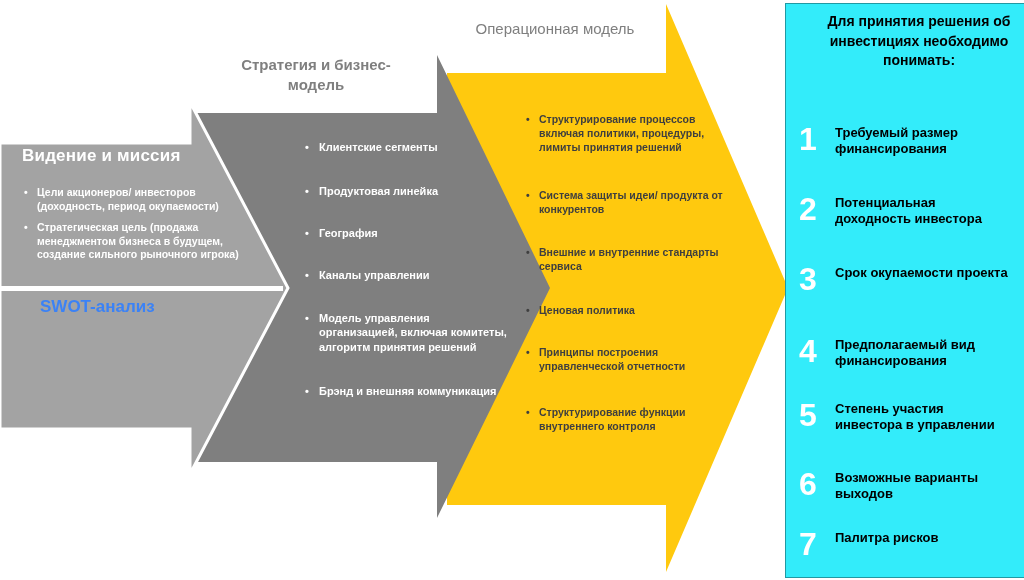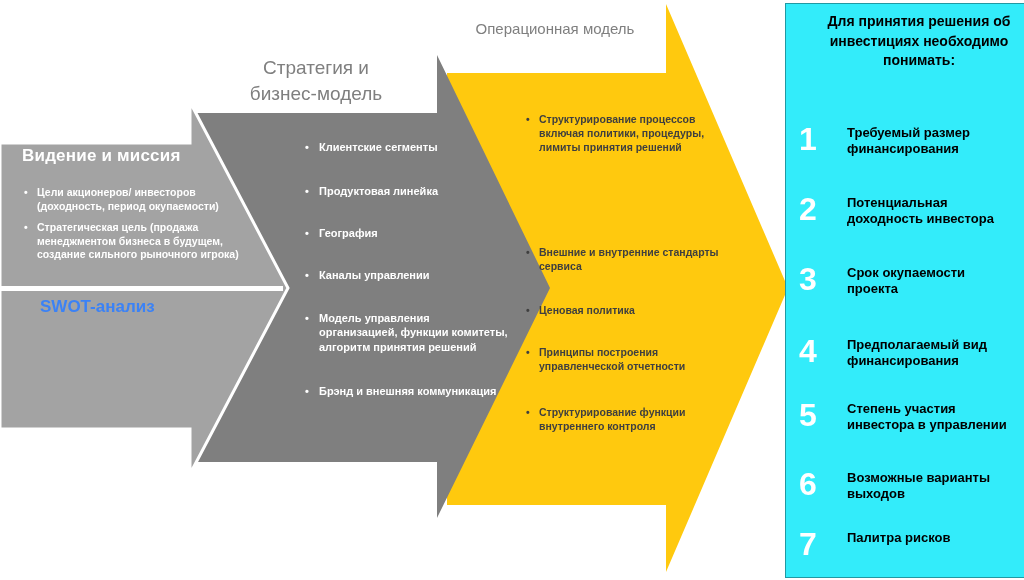--- a/index.html
+++ b/index.html
@@ -15,42 +15,42 @@
                   color:#ffffff; letter-spacing:.2px; }
   .vision-bullets { left:22px; top:186px; width:238px; }
   .swot-title { left:40px; top:297px; width:200px; font-size:17px; font-weight:700; color:#3b82f6; }
   .swot-bullets { left:22px; top:333px; width:212px; }
   .light-list li { position:relative; list-style:none; padding-left:15px; margin-bottom:7px;
                    font-size:10.5px; font-weight:700; color:#ffffff; line-height:1.32; }
   .light-list li::before { content:"•"; position:absolute; left:2px; top:0; }
 
   
   .strategy-title { left:231px; top:55px; width:170px; text-align:center;
-                    font-size:19px; font-weight:400; color:#7f7f7f; line-height:1.35; }
+                    font-size:15px; font-weight:700; color:#7f7f7f; line-height:1.35; }
   .strategy-bullets { left:303px; top:0; width:205px; height:580px; }
   .strategy-bullets li { position:absolute; list-style:none; padding-left:16px;
                          font-size:11px; font-weight:700; color:#ffffff; line-height:1.3; width:100%; }
   .strategy-bullets li::before { content:"•"; position:absolute; left:2px; top:0; }
 
   
   .op-title { left:455px; top:20px; width:200px; text-align:center;
               font-size:15px; font-weight:400; color:#7f7f7f; }
   .op-bullets { left:524px; top:0; width:206px; height:580px; }
   .op-bullets li { position:absolute; list-style:none; padding-left:15px;
                    font-size:10.5px; font-weight:700; color:#3f3f3f; line-height:1.35; width:100%; }
   .op-bullets li::before { content:"•"; position:absolute; left:2px; top:0; }
 
   
   .panel { left:785px; top:3px; width:268px; height:575px;
            border:1px solid rgba(0,0,0,.35); }
   .panel-title { position:absolute; left:0; top:8px; width:100%; padding:0 14px;
                  text-align:center; font-size:14px; font-weight:700; color:#000000; line-height:1.4; }
   .panel-item { position:absolute; left:13px; width:212px; display:flex; }
   .panel-num { width:36px; flex:0 0 36px; font-size:32px; font-weight:700; color:#ffffff; line-height:1; }
-  .panel-label { padding-top:2px; margin-left:12px; font-size:13px; font-weight:700;
+  .panel-label { padding-top:2px; margin-left:0; font-size:13px; font-weight:700;
                  color:#000000; line-height:1.25; }
 </style>
 </head>
 <body>
 
 <div id="stage">
 
   <svg id="arrows" width="1024" height="580" viewBox="0 0 1024 580">
     <polygon points="447,73 666,73 666,4 788,288 666,572 666,505 447,505" fill="#FFC90E"></polygon>
     <polygon points="193,113 437,113 437,55 550,288 437,518 437,462 193,462" fill="#7F7F7F"></polygon>
@@ -65,27 +65,28 @@
   </ul>
 
   <div class="abs swot-title">SWOT-анализ</div>
 
   <div class="abs strategy-title">Стратегия и бизнес-модель</div>
   <ul class="abs strategy-bullets">
     <li style="top:140px">Клиентские сегменты</li>
     <li style="top:184px">Продуктовая линейка</li>
     <li style="top:226px">География</li>
     <li style="top:268px">Каналы управлении</li>
-    <li style="top:311px">Модель управления организацией, функции комитеты, алгоритм принятия решений</li>
+    <li style="top:311px">Модель управления организацией, включая комитеты, алгоритм принятия решений</li>
     <li style="top:384px">Брэнд и внешняя коммуникация</li>
   </ul>
 
   <div class="abs op-title">Операционная модель</div>
   <ul class="abs op-bullets">
     <li style="top:112px">Структурирование процессов включая политики, процедуры, лимиты принятия решений</li>
+    <li style="top:188px">Система защиты идеи/ продукта от конкурентов</li>
     <li style="top:303px">Ценовая политика</li>
     <li style="top:245px">Внешние и внутренние стандарты сервиса</li>
     <li style="top:345px">Принципы построения управленческой отчетности</li>
     <li style="top:405px">Структурирование функции внутреннего контроля</li>
   </ul>
 
   <div class="abs panel" style="background: rgb(51, 236, 250);">
     <div class="panel-title">Для принятия решения об инвестициях необходимо понимать:</div>
 
     <div class="panel-item" style="top:119px">

